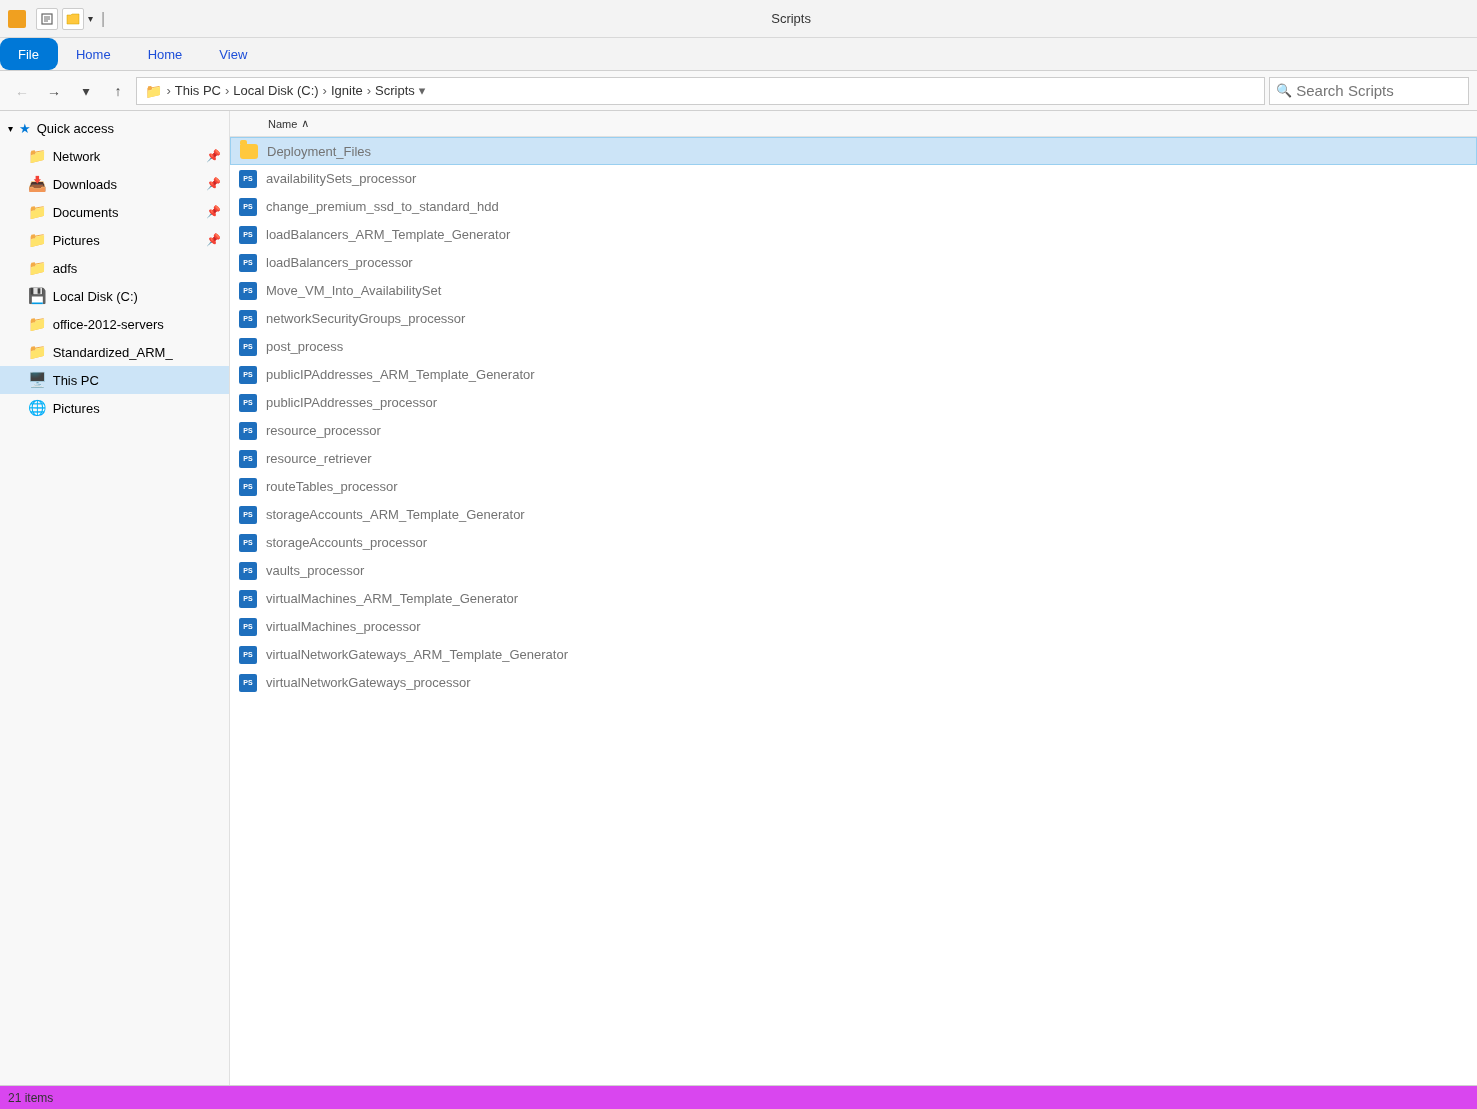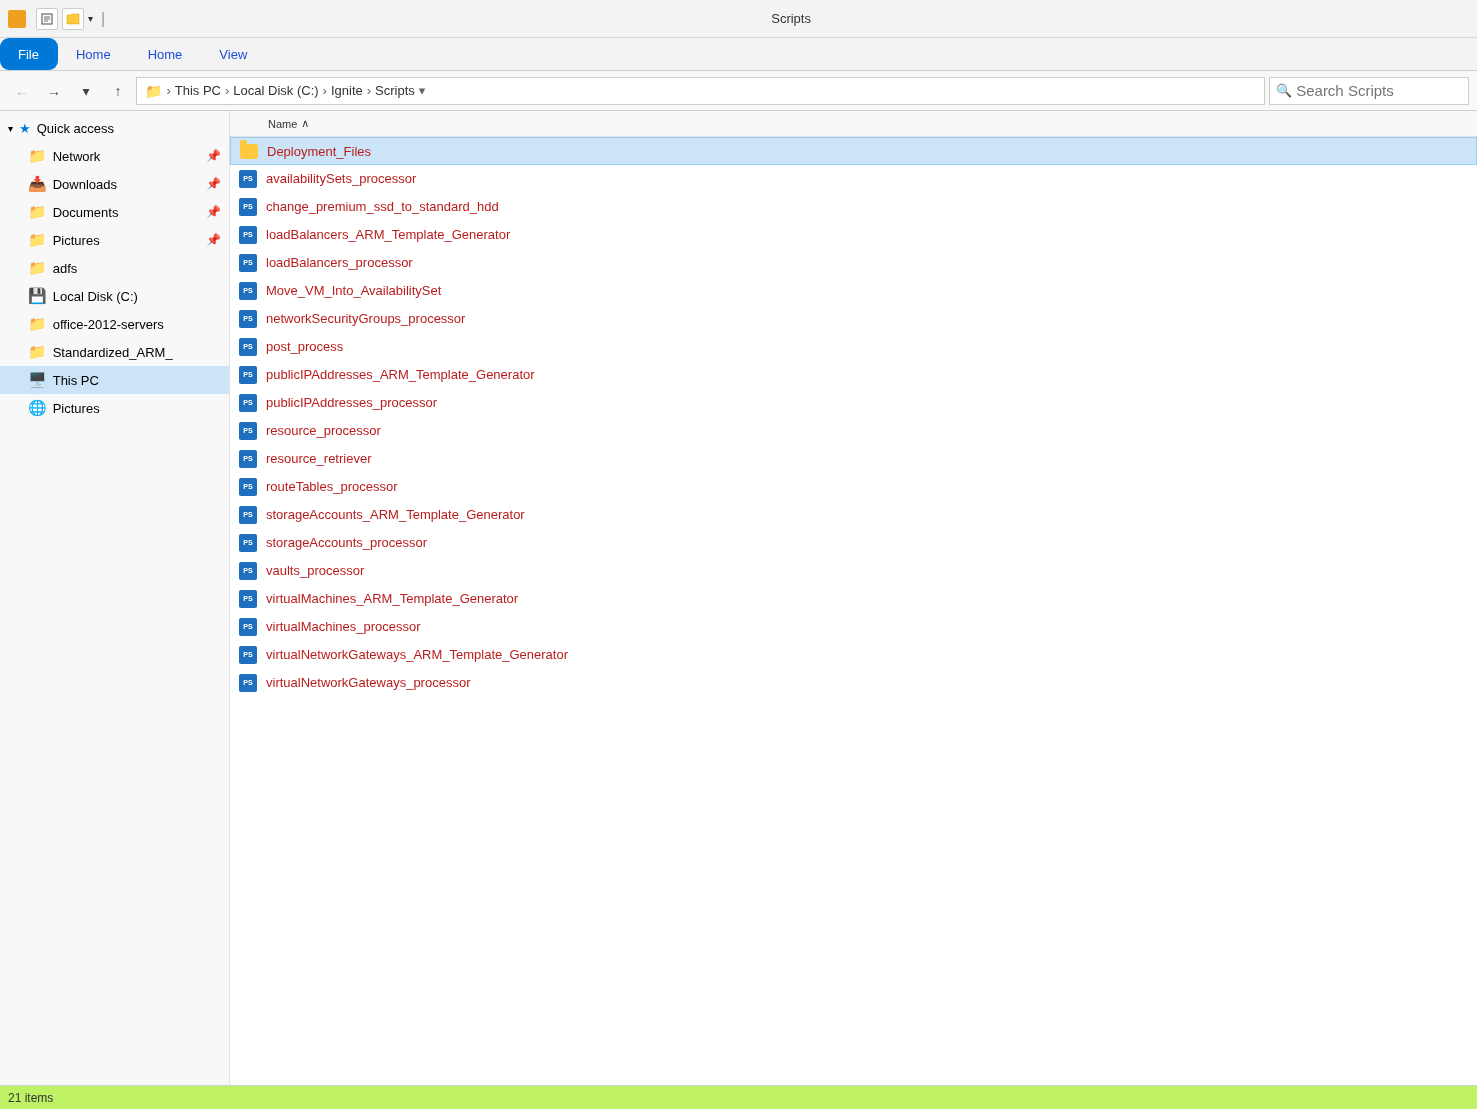--- a/index.html
+++ b/index.html
@@ -230,42 +230,42 @@
     .file-icon {
       width: 20px;
       height: 20px;
       flex-shrink: 0;
       display: flex;
       align-items: center;
       justify-content: center;
     }
     .file-name {
       font-size: 13px;
-      color: #b91c1c;
+      color: #737373;
     }
 
     
     .icon-script {
       width: 18px; height: 18px;
       background: #1e6fbd;
       border-radius: 2px;
       display: flex;
       align-items: center;
       justify-content: center;
     }
     .icon-script::after {
       content: 'PS';
       color: #fff;
       font-size: 7px;
       font-weight: bold;
     }
 
     .status-bar {
       height: 24px;
-      background: #bef264;
+      background: #d946ef;
       border-top: 1px solid #d0d0d0;
       display: flex;
       align-items: center;
       padding: 0 8px;
       font-size: 12px;
       color: #333;
       flex-shrink: 0;
     }
   </style>
 </head>

